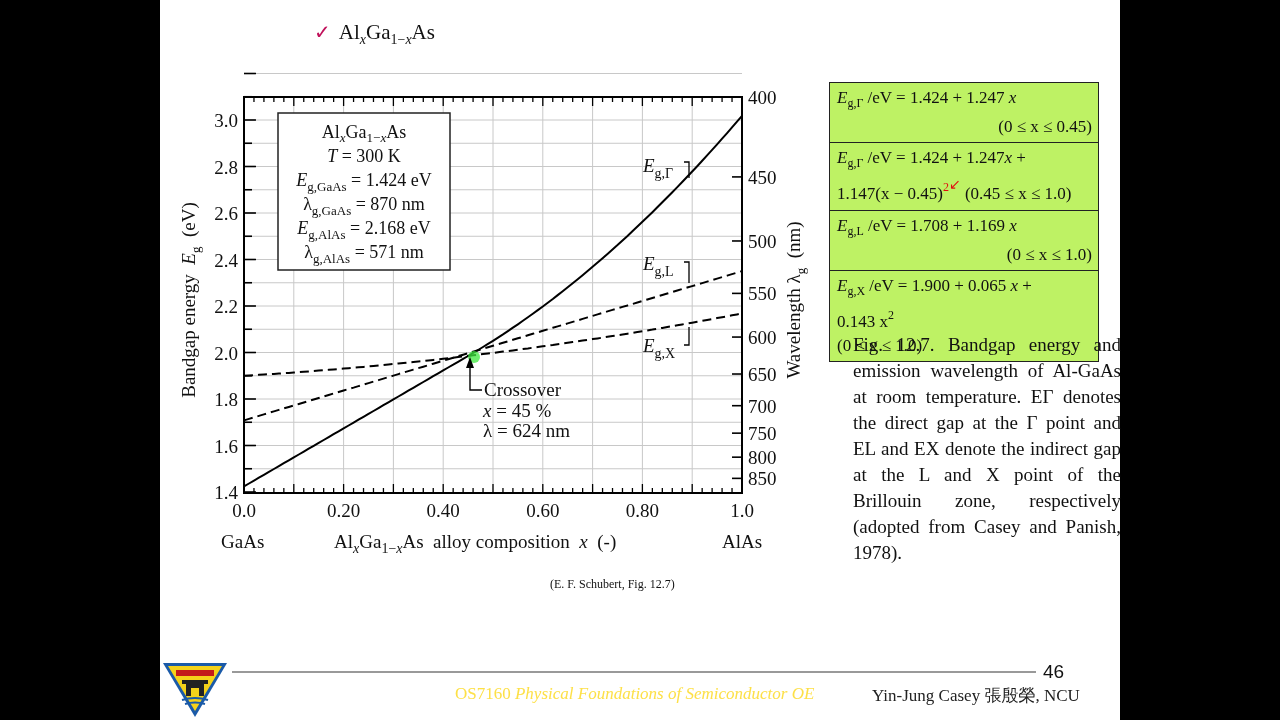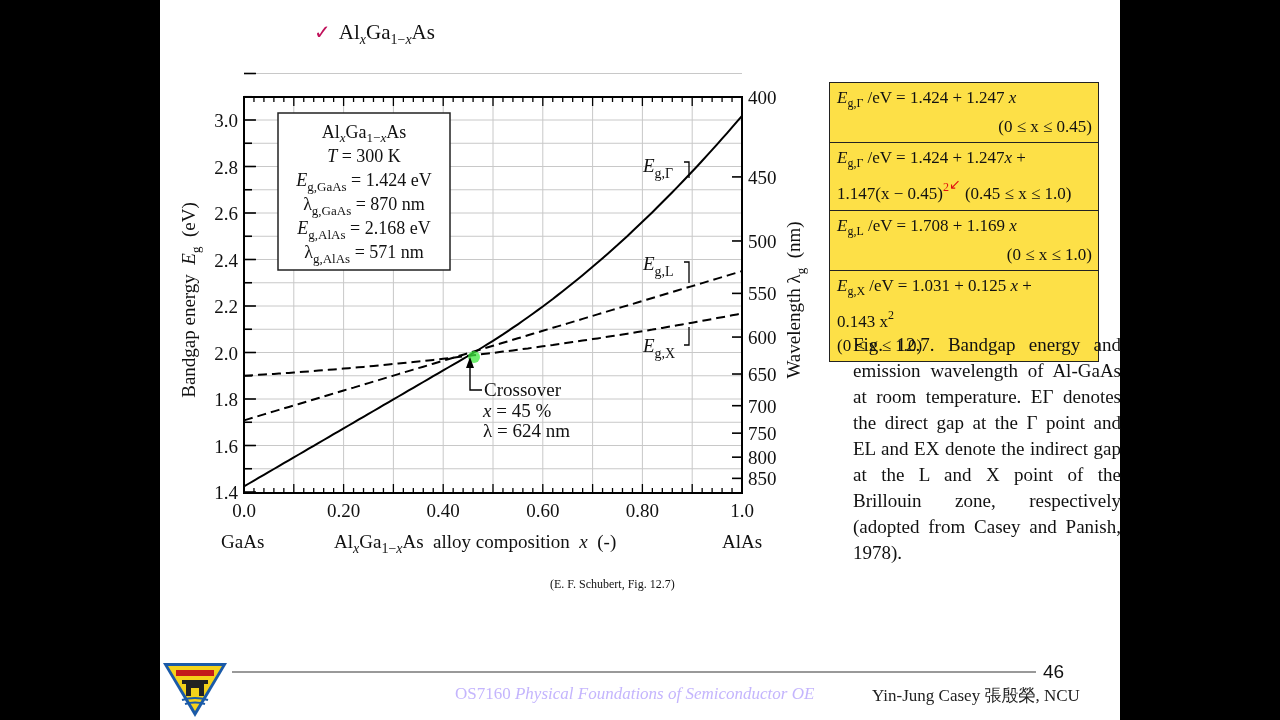--- a/index.html
+++ b/index.html
@@ -3,34 +3,34 @@
 <meta charset="utf-8">
 <style>
   html, body { margin: 0; padding: 0; }
   body { width: 1280px; height: 720px; background: #000; position: relative; overflow: hidden; font-family: "Liberation Serif", serif; }
   .slide { position: absolute; left: 160px; top: 0; width: 960px; height: 720px; background: #fff; }
   .title { position: absolute; left: 314px; top: 20px; font-size: 21px; color: #111; }
   .title .check { color: #c0105a; font-size: 20px; margin-right: 8px; }
   .title sub { font-size: 14px; font-style: italic; }
   .title sub .n { font-style: normal; }
   svg.chart { position: absolute; left: 0; top: 0; }
-  .eq-box { position: absolute; left: 829px; top: 82px; width: 268px; border: 1.5px solid #222; font-size: 17px; color: #111; background: #fde047; }
+  .eq-box { position: absolute; left: 829px; top: 82px; width: 268px; border: 1.5px solid #222; font-size: 17px; color: #111; background: #bef264; }
   .eq-row { border-bottom: 1.5px solid #222; padding: 3px 6px 3px 7px; line-height: 24px; }
   .eq-row:last-child { border-bottom: none; }
   .eq-row .r { text-align: right; }
   .eq-row .split { display: flex; justify-content: space-between; flex-direction: column; }
   i { font-style: italic; }
   .sub { font-size: 12px; vertical-align: -4px; }
   .sup { font-size: 12px; vertical-align: 8px; }
   .red { color: #e01010; }
   .caption { position: absolute; left: 829px; top: 332px; width: 268px; font-size: 19px; line-height: 26px; color: #111; text-align: justify; margin-left: 24px; }
   .credit { position: absolute; left: 550px; top: 577px; font-family: Liberation Serif, serif; font-size: 12px; color: #111; text-align: right; }
   .footer-line { position: absolute; left: 232px; top: 671px; width: 804px; height: 2px; background: #999; }
   .page-num { position: absolute; left: 1043px; top: 661px; font-family: "Liberation Sans", sans-serif; font-size: 19px; color: #111; }
-  .footer-course { position: absolute; left: 455px; top: 684px; font-size: 17px; color: #c4b5fd; text-align: right; }
+  .footer-course { position: absolute; left: 455px; top: 684px; font-size: 17px; color: #fde047; text-align: right; }
   .footer-course i { font-style: italic; }
   .footer-author { position: absolute; left: 872px; top: 684px; font-size: 17px; color: #222; }
   .logo { position: absolute; left: 162px; top: 662px; }
 </style>
 </head>
 <body>
 
 <div class="slide"></div>
 
 <div class="title">
@@ -258,21 +258,21 @@
   </div>
   <div class="eq-row">
     <div><i>E</i><span class="sub">g,Γ</span><span> /eV = 1.424 + 1.247</span><i>x</i><span> +</span></div>
     <div><span>1.147(x − 0.45)</span><span class="sup red">2</span><span class="red" style="font-size:14px;position:relative;top:-10px;">↙</span> <span>(0.45 ≤ x ≤ 1.0)</span></div>
   </div>
   <div class="eq-row">
     <div><i>E</i><span class="sub">g,L</span><span> /eV = 1.708 + 1.169 </span><i>x</i></div>
     <div class="r">(0 ≤ x ≤ 1.0)</div>
   </div>
   <div class="eq-row">
-    <div><i>E</i><span class="sub">g,X</span><span> /eV = 1.031 + 0.125 </span><i>x</i><span> +</span></div>
+    <div><i>E</i><span class="sub">g,X</span><span> /eV = 1.900 + 0.065 </span><i>x</i><span> +</span></div>
     <div class="split">
         <span><span>0.143 x</span><span class="sup">2</span></span>
         <span>(0 ≤ x ≤ 1.0)</span>
       </div>
   </div>
 </div>
 
 <div class="caption">Fig. 12.7. Bandgap energy and emission wavelength of Al-GaAs at room temperature. EΓ denotes the direct gap at the Γ point and EL and EX denote the indirect gap at the L and X point of the Brillouin zone, respectively (adopted from Casey and Panish, 1978).</div>
 
 <div class="credit">(E. F. Schubert, Fig. 12.7)</div>

